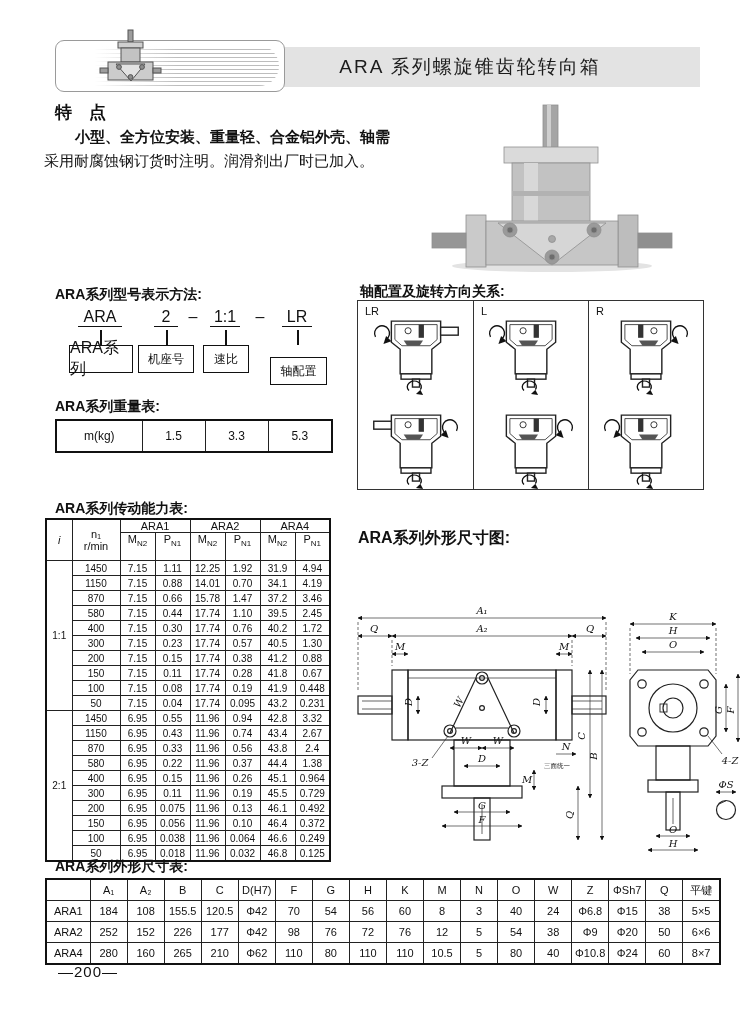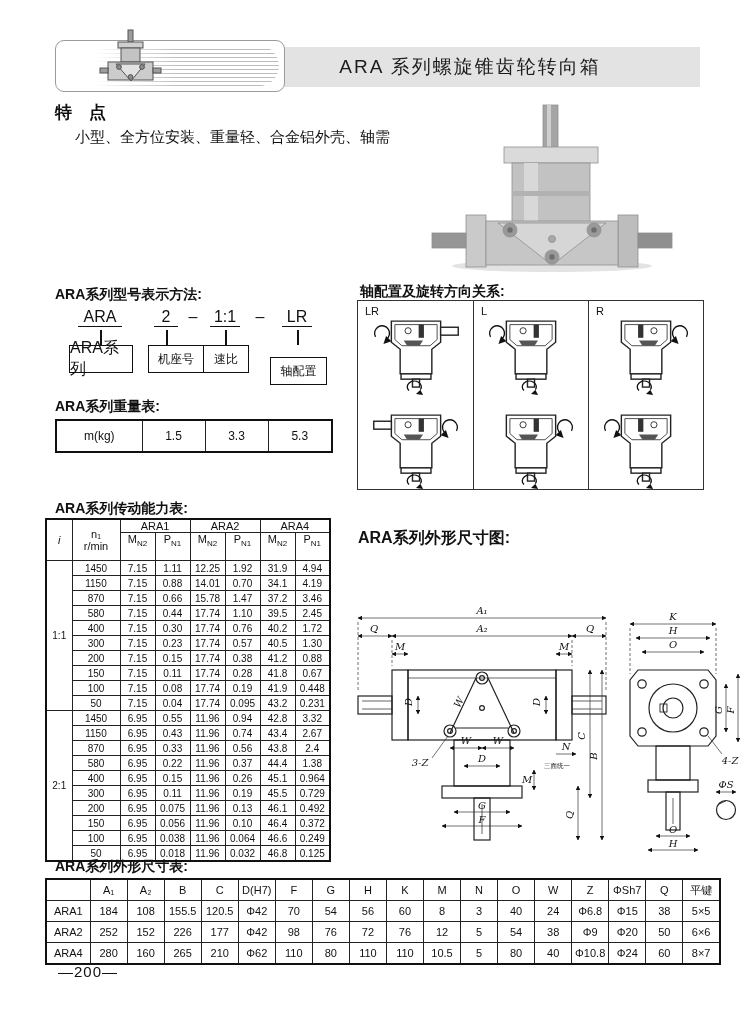--- a/index.html
+++ b/index.html
@@ -67,21 +67,22 @@
       <rect x="4" y="40" width="8" height="5" fill="#9d9d9d"></rect>
       <rect x="57" y="40" width="8" height="5" fill="#9d9d9d"></rect>
       <path d="M20,36 h29 l-14,17 z" fill="#e2e2e2"></path>
       <circle cx="23" cy="39" r="2.4" fill="#8d8d8d"></circle>
       <circle cx="46" cy="39" r="2.4" fill="#8d8d8d"></circle>
       <circle cx="34.5" cy="49" r="2.4" fill="#8d8d8d"></circle>
     </g>
   </svg>
 
   <div class="abs h1" style="left:55px;top:101px;font-size:17px;">特　点</div>
-  <div class="abs body-text" style="left:75px;top:125px;">小型、全方位安装、重量轻、合金铝外壳、轴需</div>
+  <div class="abs body-text" style="left:75px;top:125px;font-weight:bold;">小型、全方位安装、重量轻、合金铝外壳、轴需</div>
+  <div class="abs body-text" style="left:44px;top:149px;">采用耐腐蚀钢订货时注明。润滑剂出厂时已加入。</div>
 
   <svg class="abs" style="left:428px;top:103px;" width="248" height="172" viewBox="0 0 248 172">
     <ellipse cx="124" cy="163" rx="100" ry="6" fill="#e3e3e3"></ellipse>
     <g stroke="#8f8f8f" stroke-width="0.8">
       <rect x="115" y="2" width="15" height="44" fill="#a5a5a5"></rect>
       <rect x="119" y="2" width="4" height="44" fill="#cfcfcf" stroke="none"></rect>
       <rect x="76" y="44" width="94" height="16" fill="#dadada"></rect>
       <rect x="84" y="60" width="78" height="68" fill="#c2c2c2"></rect>
       <rect x="96" y="60" width="14" height="68" fill="#d8d8d8" stroke="none"></rect>
       <rect x="84" y="88" width="78" height="5" fill="#b2b2b2" stroke="none"></rect>
@@ -109,21 +110,21 @@
     <div class="abs" style="left:150px;top:0;width:30px;text-align:center;font-size:16px;border-bottom:1.5px solid #111;">1:1</div>
     <div class="abs" style="left:192px;top:0;width:16px;text-align:center;font-size:16px;">–</div>
     <div class="abs" style="left:222px;top:0;width:30px;text-align:center;font-size:16px;border-bottom:1.5px solid #111;">LR</div>
 
     <div class="abs" style="left:40px;top:22px;width:1.5px;height:15px;background:#111;"></div>
     <div class="abs" style="left:106px;top:22px;width:1.5px;height:15px;background:#111;"></div>
     <div class="abs" style="left:165px;top:22px;width:1.5px;height:15px;background:#111;"></div>
     <div class="abs" style="left:237px;top:22px;width:1.5px;height:15px;background:#111;"></div>
 
     <div class="abs" style="left:9px;top:37px;width:62px;height:26px;border:1.5px solid #111;display:flex;align-items:center;justify-content:center;font-size:16px;">ARA系列</div>
-    <div class="abs" style="left:88px;top:37px;width:54px;height:26px;border:1.5px solid #111;display:flex;align-items:center;justify-content:center;font-size:12px;">机座号</div>
+    <div class="abs" style="left:78px;top:37px;width:54px;height:26px;border:1.5px solid #111;display:flex;align-items:center;justify-content:center;font-size:12px;">机座号</div>
     <div class="abs" style="left:143px;top:37px;width:44px;height:26px;border:1.5px solid #111;display:flex;align-items:center;justify-content:center;font-size:12px;">速比</div>
     <div class="abs" style="left:210px;top:37px;width:55px;height:26px;border:1.5px solid #111;display:flex;align-items:center;justify-content:center;font-size:12px;margin-top:12px;">轴配置</div>
   </div>
 
   <div class="abs h1" style="left:360px;top:283px;">轴配置及旋转方向关系:</div>
   <div class="abs" id="shaft-grid">
     <div class="gcell">
       <span class="cfg-label">LR</span>
         <svg viewBox="0 0 110 100" width="102" height="88">
           <g fill="#fff" stroke="#222" stroke-width="1.6">

